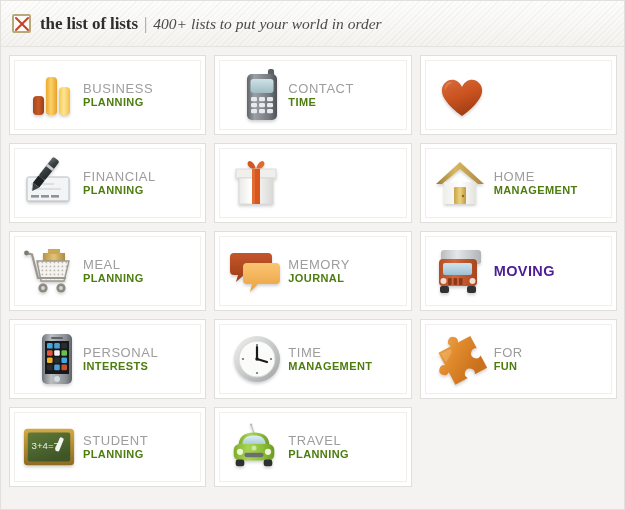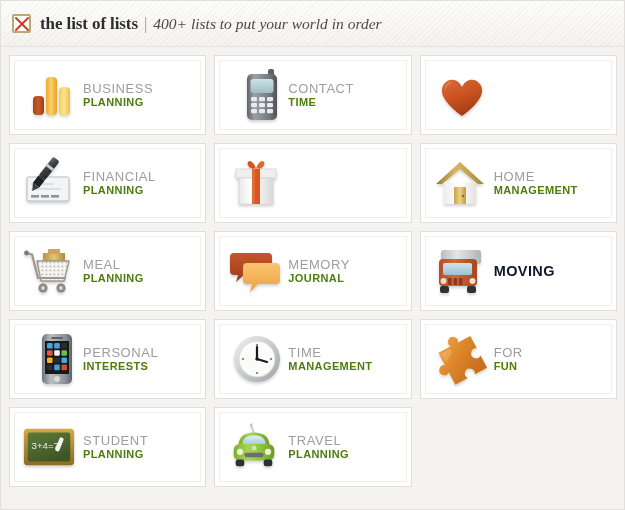--- a/index.html
+++ b/index.html
@@ -108,21 +108,21 @@
   }
   .lbl-bot{
     display:block;
     font-size:11px;color:#4d7c0f;
     letter-spacing:0.4px;
     font-weight:bold;
     margin-top:1px;
   }
   .lbl-solo{
     display:block;
-    font-size:14.5px;color:#0f172a;
+    font-size:14.5px;color:#4c1d95;
     letter-spacing:0.4px;font-weight:bold;
   }
   .empty-top{visibility:hidden;}
 
   
   svg{display:block;}
 
   
   .ic{filter:drop-shadow(0 2px 1.5px rgba(0,0,0,0.18));}
 </style>

